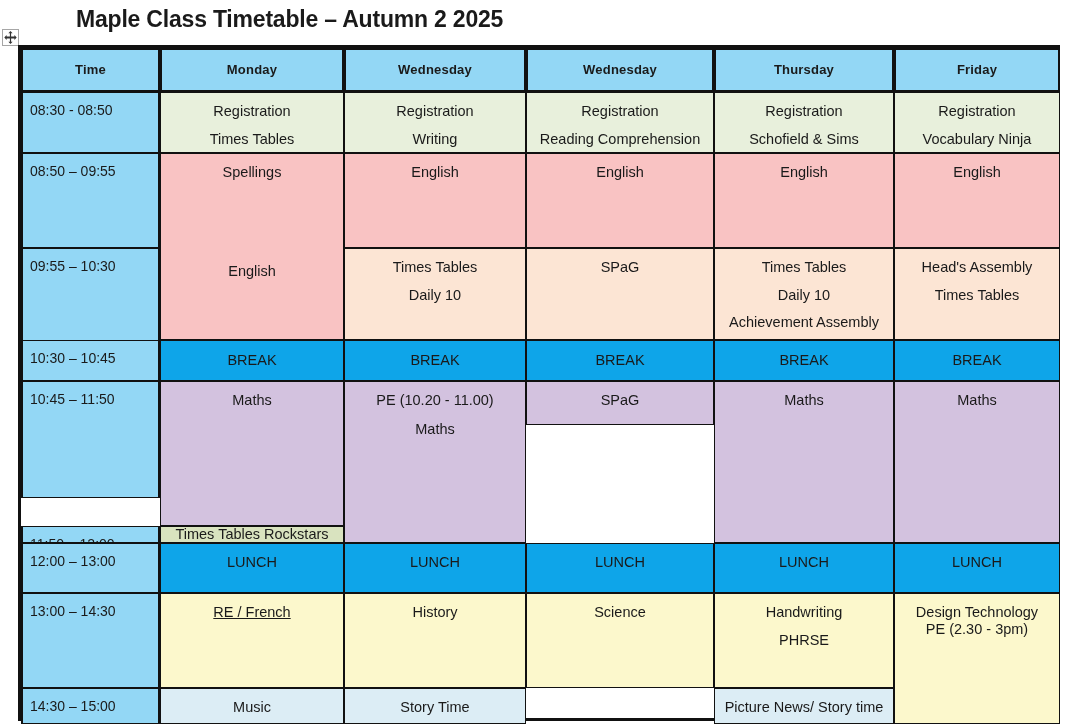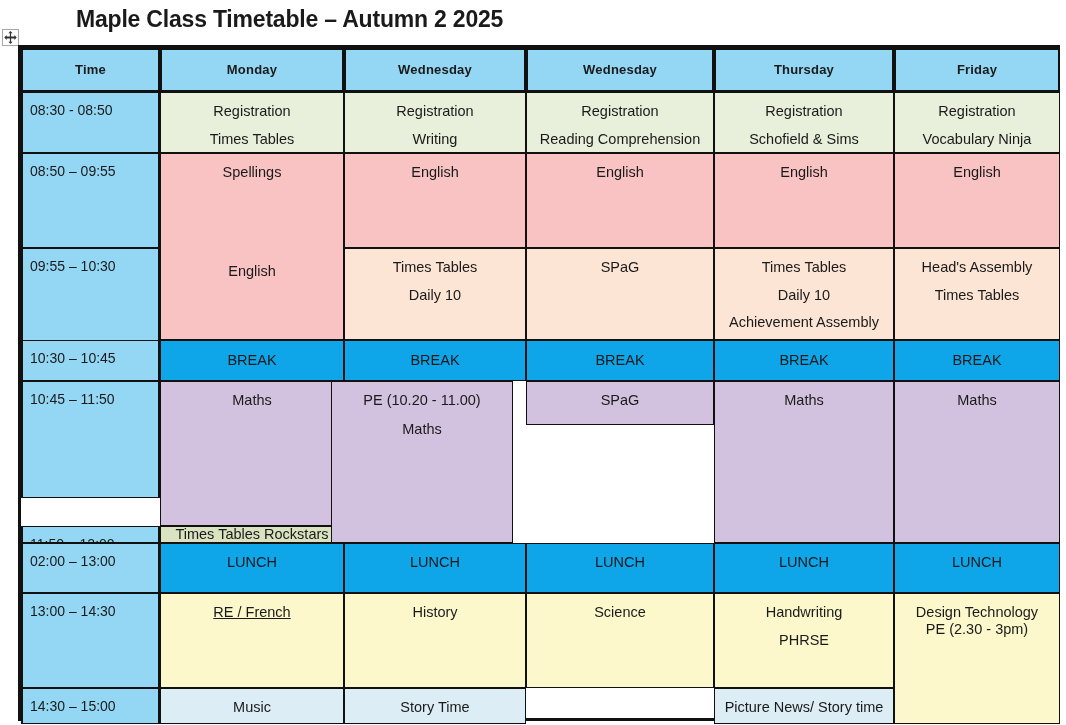--- a/index.html
+++ b/index.html
@@ -155,21 +155,21 @@
       <div class="cell time" style="left: 0px; top: 292px; width: 139px; height: 41px;">
         <span class="ln">10:30 – 10:45</span>
       </div>
       <div class="cell time" style="left: 0px; top: 333px; width: 139px; height: 117px;">
         <span class="ln">10:45 – 11:50</span>
       </div>
       <div class="cell time" style="left: 0px; top: 478px; width: 139px; height: 17px;">
         <span class="ln">11:50 – 12:00</span>
       </div>
       <div class="cell time" style="left: 0px; top: 495px; width: 139px; height: 50px;">
-        <span class="ln">02:00 – 13:00</span>
+        <span class="ln">12:00 – 13:00</span>
       </div>
       <div class="cell time" style="left: 0px; top: 545px; width: 139px; height: 95px;">
         <span class="ln">13:00 – 14:30</span>
       </div>
       <div class="cell time" style="left: 0px; top: 640px; width: 139px; height: 36px;">
         <span class="ln">14:30 – 15:00</span>
       </div>
       <div class="cell f-green vt-top" style="left: 139px; top: 44px; width: 184px; height: 61px;">
         <span class="ln" style="margin-bottom: 11px;">Registration</span>
         <span class="ln" style="margin-bottom: 11px;">Times Tables</span>
@@ -237,21 +237,21 @@
       </div>
       <div class="cell f-white vt-center" style="left: 873px; top: 292px; width: 166px; height: 41px;">
         <span class="ln">BREAK</span>
       </div>
       <div class="cell f-purple vt-top" style="left: 139px; top: 333px; width: 184px; height: 145px;">
         <span class="ln">Maths</span>
       </div>
       <div class="cell f-olive vt-center" style="left: 139px; top: 478px; width: 184px; height: 17px;">
         <span class="ln">Times Tables Rockstars</span>
       </div>
-      <div class="cell f-purple vt-top" style="left: 310px; top: 333px; width: 182px; height: 162px;">
+      <div class="cell f-purple vt-top" style="left: 323px; top: 333px; width: 182px; height: 162px;">
         <span class="ln" style="margin-bottom: 12px;">PE (10.20 - 11.00)</span>
         <span class="ln" style="margin-bottom: 12px;">Maths</span>
       </div>
       <div class="cell f-purple vt-top" style="left: 505px; top: 333px; width: 188px; height: 44px;">
         <span class="ln">SPaG</span>
       </div>
       <div class="cell f-purple vt-top" style="left: 693px; top: 333px; width: 180px; height: 162px;">
         <span class="ln">Maths</span>
       </div>
       <div class="cell f-olive vt-center" style="left: 693px; top: 495px; width: 180px; height: 0px;">

